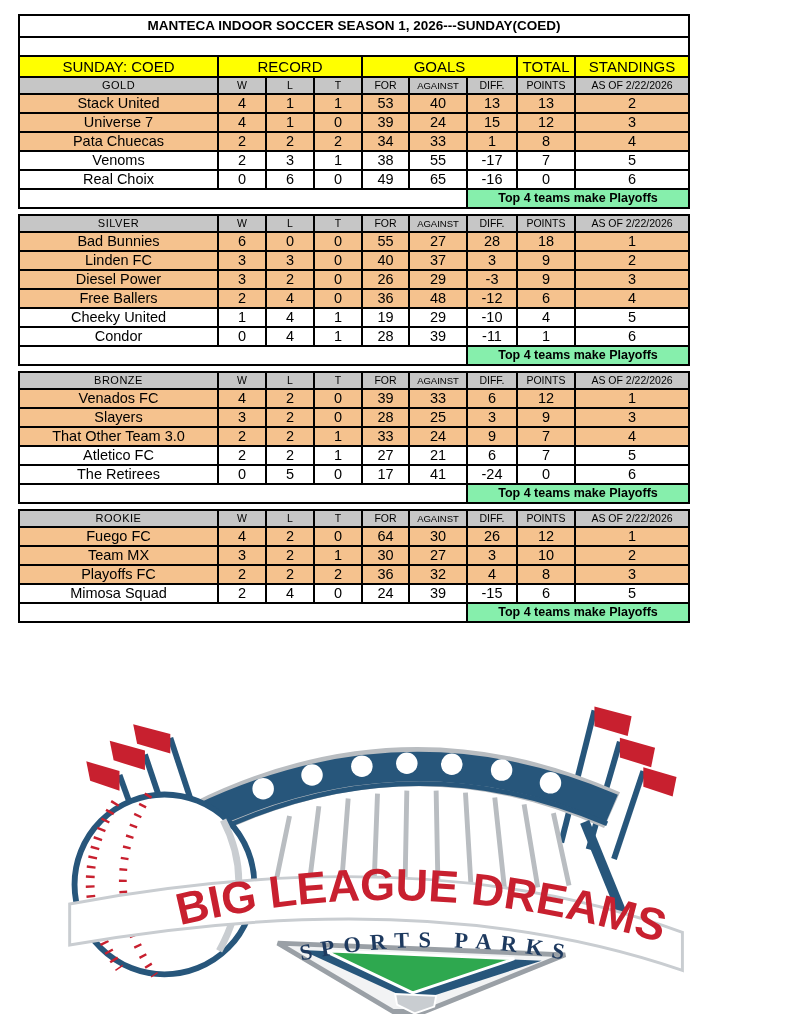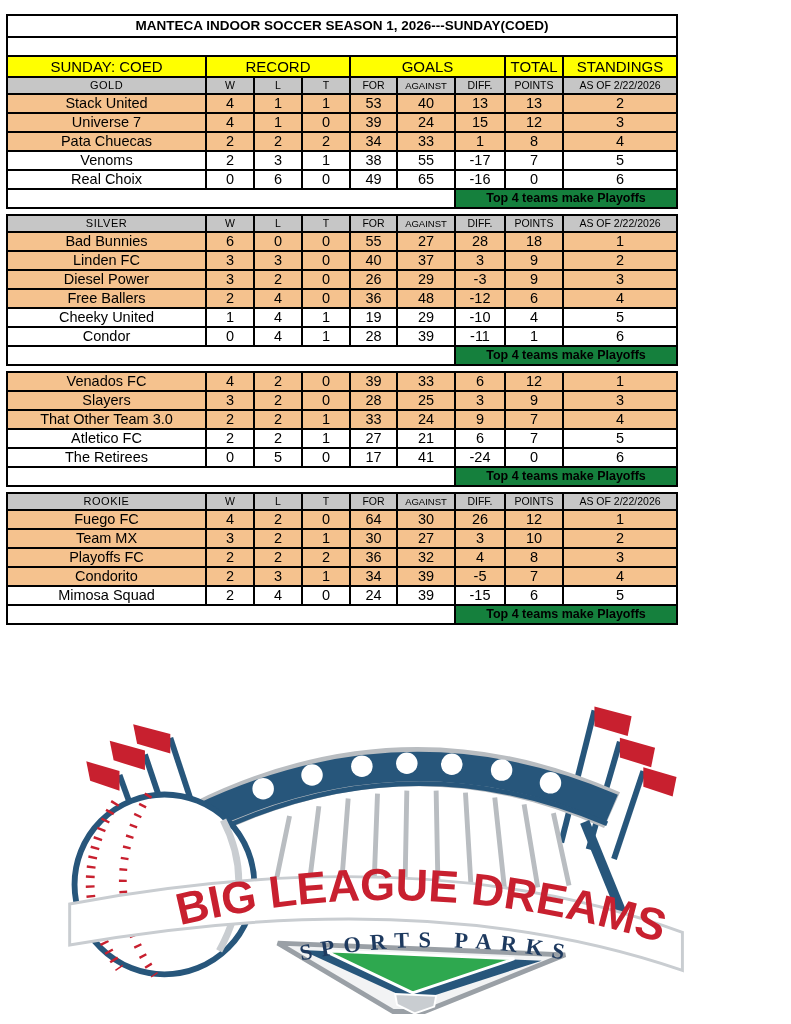--- a/index.html
+++ b/index.html
@@ -1,35 +1,35 @@
 <!DOCTYPE html>
 <html><head>
 <meta charset="utf-8">
 <style>
   html,body{margin:0;padding:0;background:#fff;}
   .page{position:relative;width:791px;height:1024px;background:#fff;overflow:hidden;
         font-family:"Liberation Sans",sans-serif;color:#000;}
-  .tbl{border-collapse:collapse;table-layout:fixed;width:670px;margin-left:6px;}
+  .tbl{border-collapse:collapse;table-layout:fixed;width:670px;margin-left:18px;}
   .tbl td{border:2px solid #000;text-align:center;vertical-align:middle;padding:0;
           overflow:hidden;white-space:nowrap;line-height:1.05;}
   .head-tbl{margin-top:14px;}
   .title-cell{font-weight:bold;font-size:13.5px;height:20px;border-width:3px;}
   .blank-cell{height:17px;}
   .yellow td{background:#FFFF00;font-size:15px;height:19px;}
   .div-tbl{margin-top:5px;}
   #divisions > table:first-child{margin-top:-2px;}
   .gray td{background:#C6C6C6;height:15px;}
   .dname{font-weight:normal;font-size:11px;letter-spacing:.5px;}
   .ch{font-size:10.5px;}
   .ch-small{font-size:9.5px;}
   .trow td{height:17px;font-size:14.5px;}
   .hl td{background:#F5C28E;}
   .prow td{height:17px;}
   .spacer{background:#fff;}
-  .green{background:#15803d;font-weight:bold;font-size:12.5px;}
+  .green{background:#86efac;font-weight:bold;font-size:12.5px;}
   .logo{position:absolute;left:55px;top:700px;width:645px;height:322px;}
 </style>
 </head>
 <body>
 
 <div class="page">
 
   <table class="tbl head-tbl">
     <colgroup>
       <col style="width:199px">
@@ -265,20 +265,31 @@
           <col style="width:48px">
           <col style="width:48px">
           <col style="width:48px">
       <col style="width:47px">
           <col style="width:58px">
           <col style="width:50px">
           <col style="width:58px">
       <col style="width:114px">
     </colgroup>
     <tbody>
+      <tr class="gray">
+        <td class="dname">BRONZE</td>
+        <td class="ch">W</td>
+        <td class="ch">L</td>
+        <td class="ch">T</td>
+        <td class="ch">FOR</td>
+        <td class="ch-small">AGAINST</td>
+        <td class="ch">DIFF.</td>
+        <td class="ch">POINTS</td>
+        <td class="ch">AS OF 2/22/2026</td>
+      </tr>
 
   <tr class="trow hl">
     <td>Venados FC</td>
     <td>4</td>
     <td>2</td>
     <td>0</td>
     <td>39</td>
     <td>33</td>
     <td>6</td>
     <td>12</td>
@@ -396,31 +407,20 @@
     <td>2</td>
     <td>2</td>
     <td>2</td>
     <td>36</td>
     <td>32</td>
     <td>4</td>
     <td>8</td>
     <td>3</td>
   </tr>
 
-  <tr class="trow hl">
-    <td>Condorito</td>
-    <td>2</td>
-    <td>3</td>
-    <td>1</td>
-    <td>34</td>
-    <td>39</td>
-    <td>-5</td>
-    <td>7</td>
-    <td>4</td>
-  </tr>
 
   <tr class="trow">
     <td>Mimosa Squad</td>
     <td>2</td>
     <td>4</td>
     <td>0</td>
     <td>24</td>
     <td>39</td>
     <td>-15</td>
     <td>6</td>

